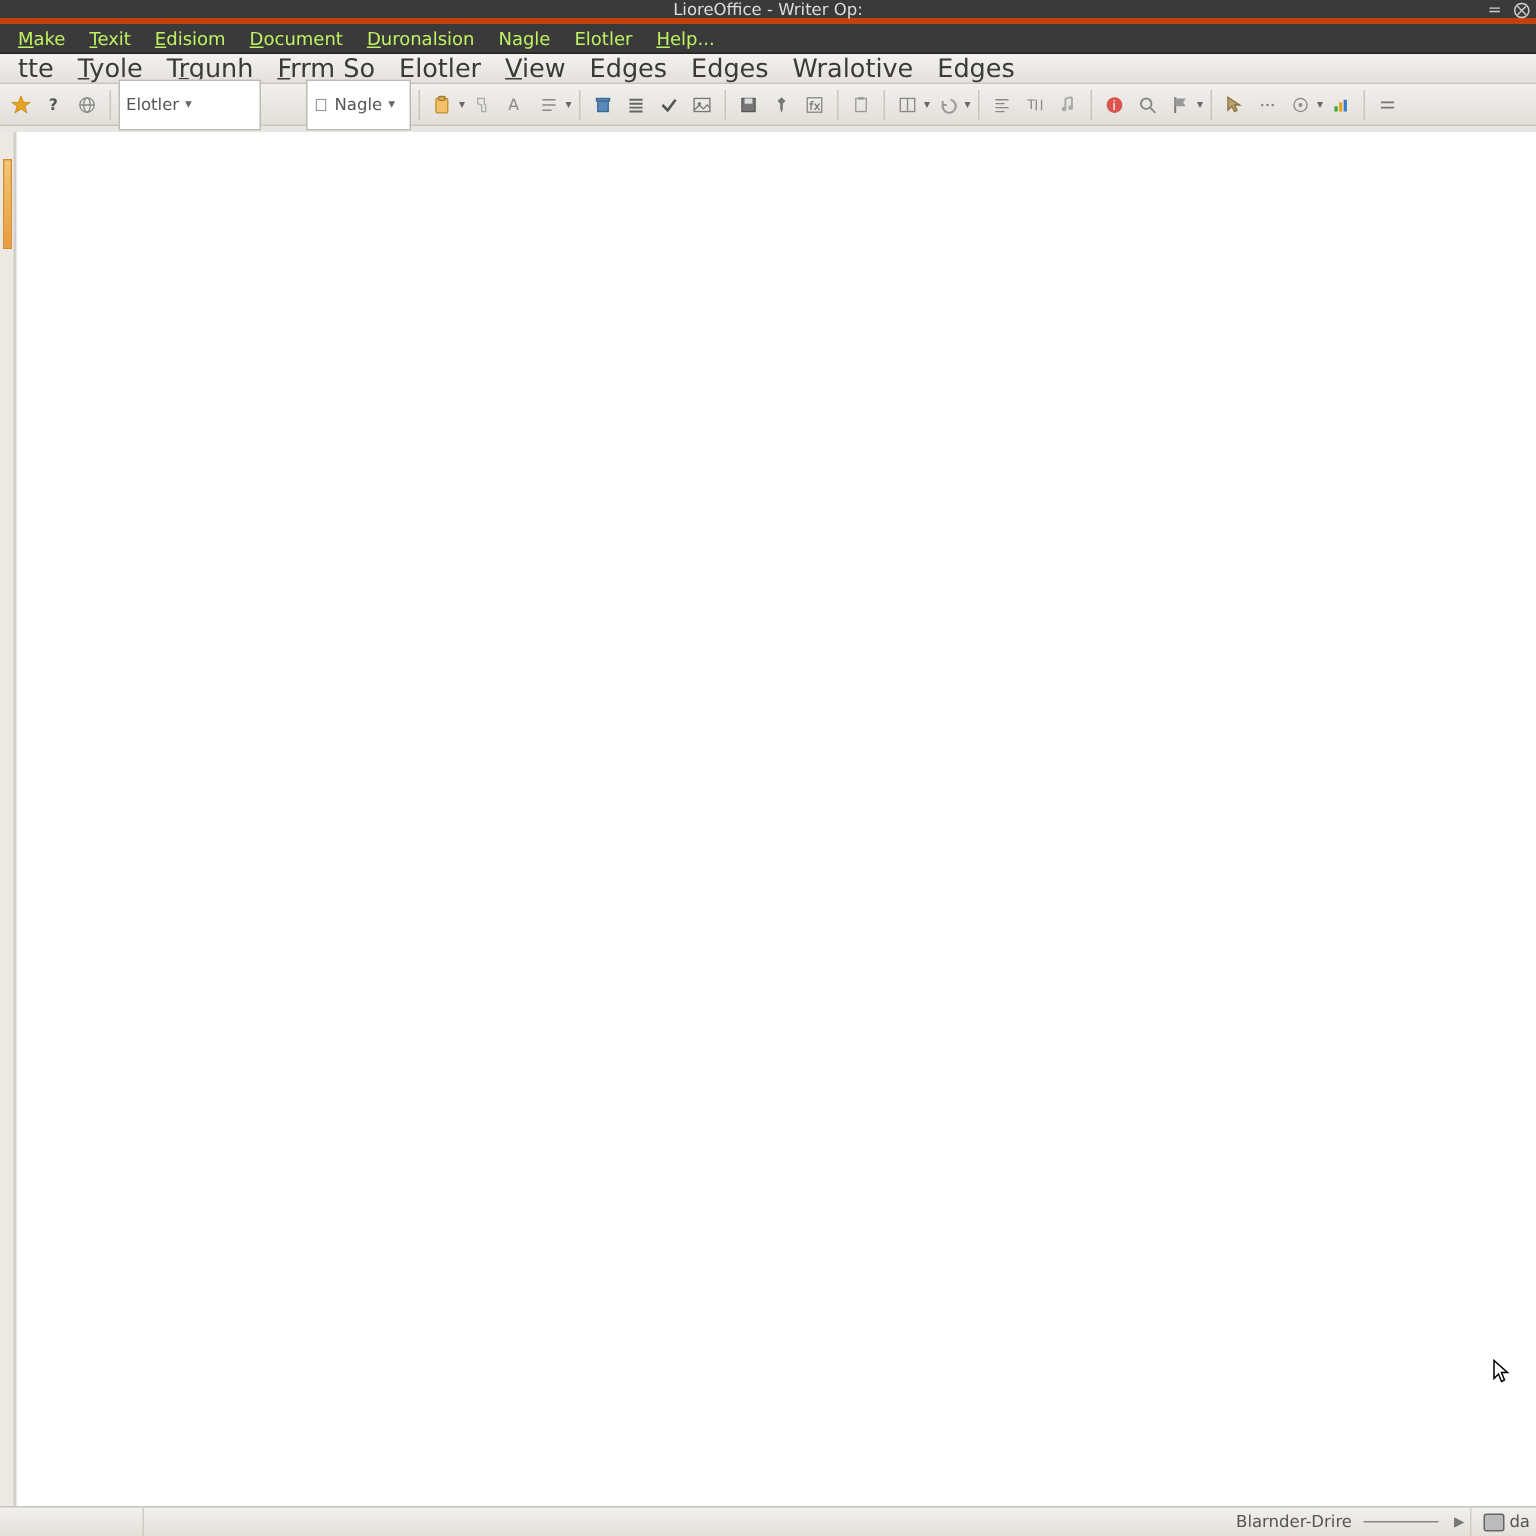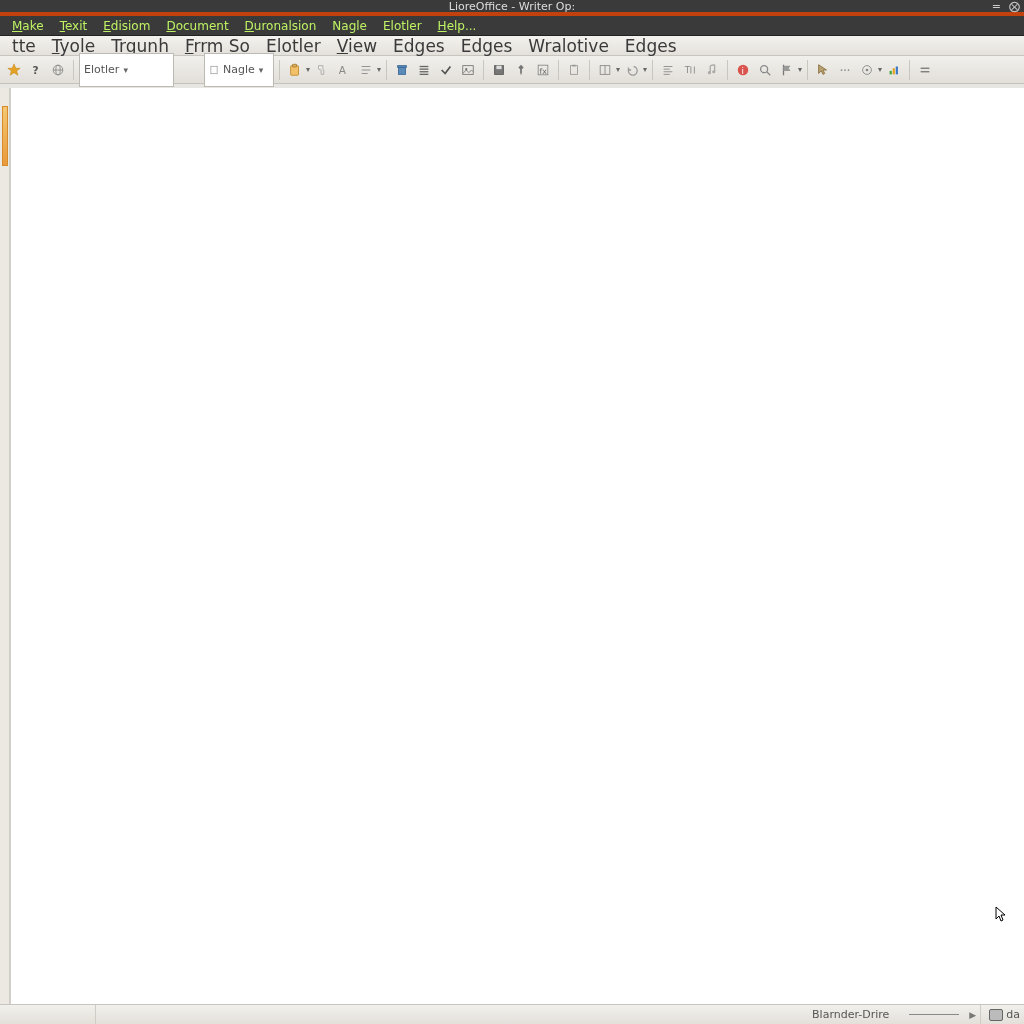--- a/index.html
+++ b/index.html
@@ -118,21 +118,21 @@
     display: flex;
     align-items: center;
   }
   .statusbar .cell {
     height: 100%;
     border-right: 1px solid #cfccc5;
     display: flex; align-items: center;
     padding: 0 8px;
   }
   .statusbar .spacer { flex: 1; }
-  .statusbar .drive { display: flex; align-items: center; gap: 20px; padding: 0 6px; }
+  .statusbar .drive { display: flex; align-items: center; gap: 8px; padding: 0 6px; }
   .statusbar .dash { width: 50px; height: 1px; background: #888; }
   .statusbar .tri { color: #777; font-size: 9px; padding: 0 4px; }
   .statusbar .badge {
     width: 14px; height: 12px; border: 1px solid #666; border-radius: 2px;
     background: #bbb; margin-left: 4px;
   }
 
   
   .cursor {
     position: absolute;

